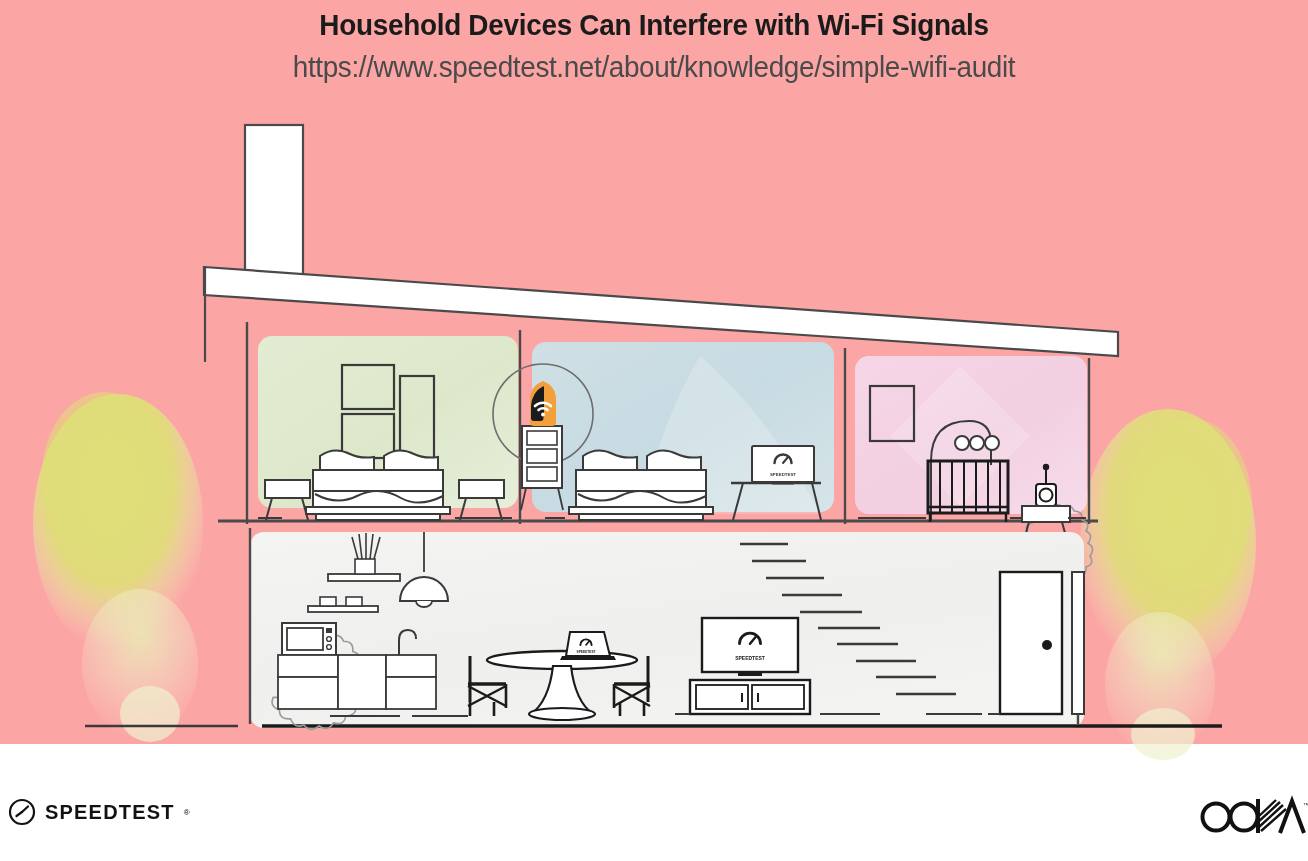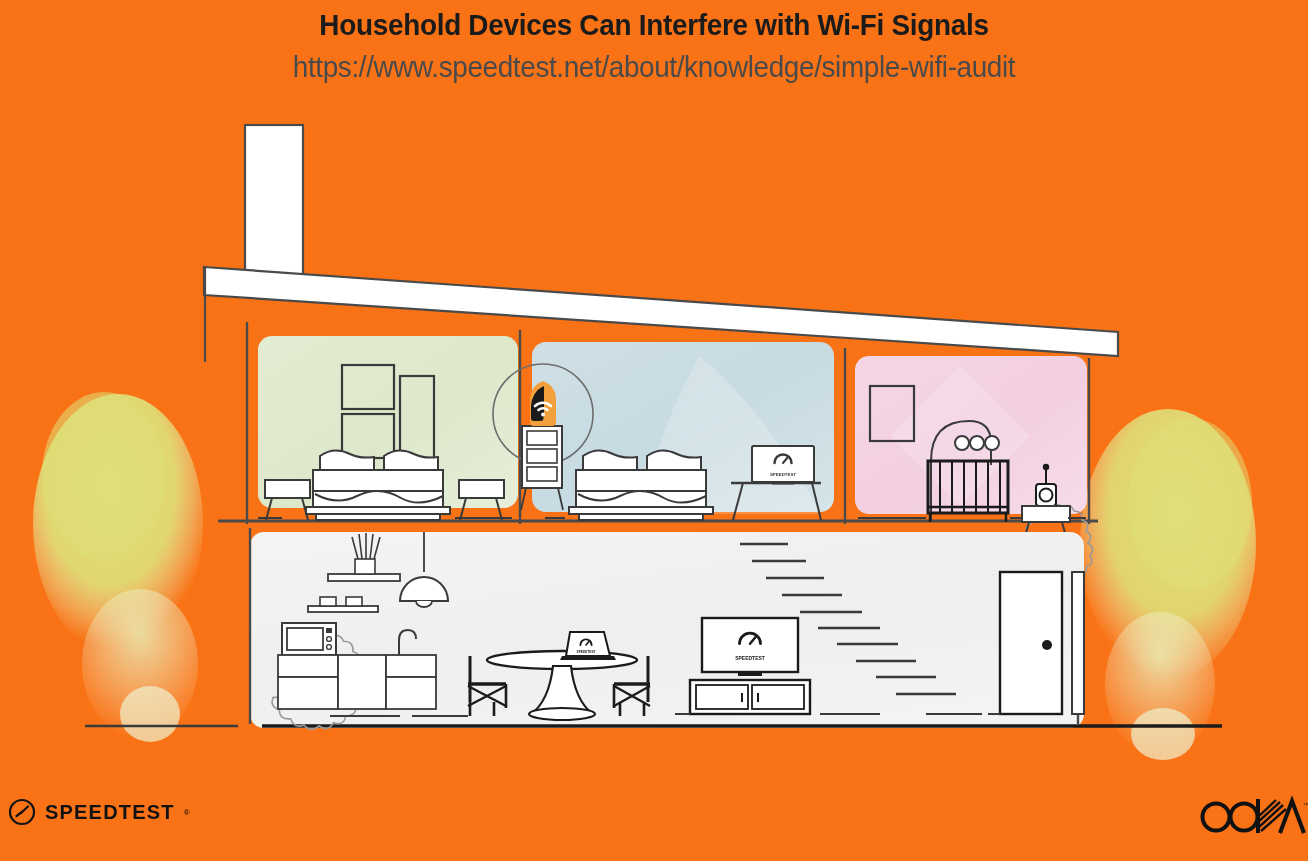--- a/index.html
+++ b/index.html
@@ -1,17 +1,17 @@
 <!DOCTYPE html>
 <html><head>
 <meta charset="utf-8">
 <style>
   html,body{margin:0;padding:0;background:#ffffff;}
   body{width:1308px;height:861px;overflow:hidden;font-family:"Liberation Sans",sans-serif;}
-  #page{position:relative;width:1308px;height:861px;background:#f97316;}
+  #page{position:relative;width:1308px;height:744px;background:#fca5a5;}
 
   .title{
     position:absolute;left:0;top:8px;width:1308px;text-align:center;
     font-family:"Liberation Sans",sans-serif;
     font-size:30px;font-weight:bold;color:#1b1b1b;letter-spacing:-0.3px;
     transform:scaleX(.93);transform-origin:center top;
   }
   .subtitle{
     position:absolute;left:0;top:50px;width:1308px;text-align:center;
     font-family:"Liberation Sans",sans-serif;

